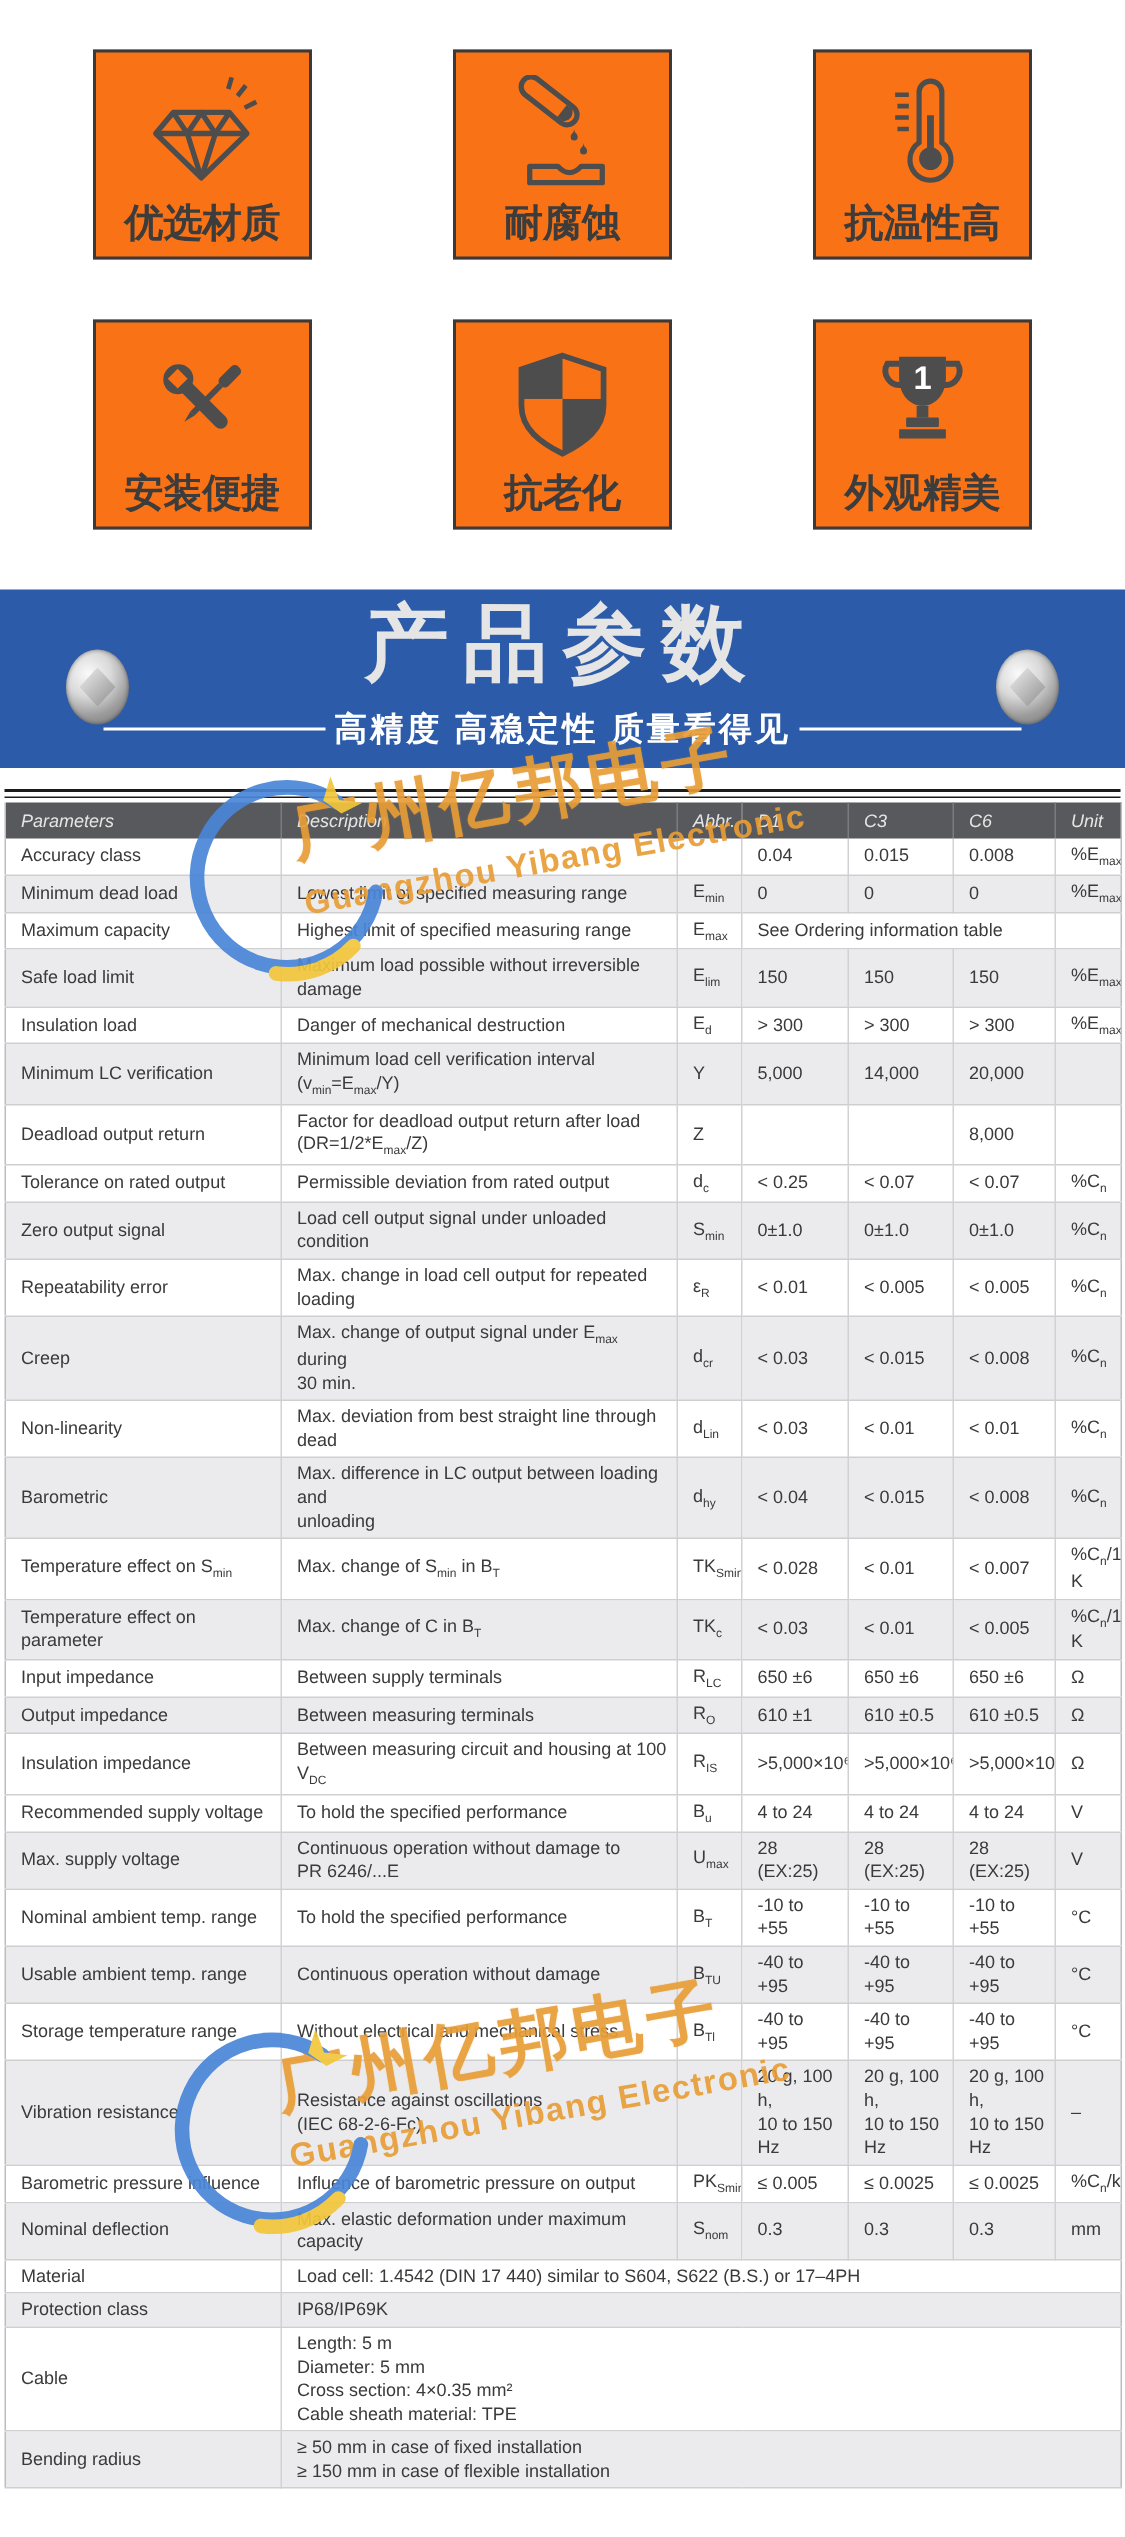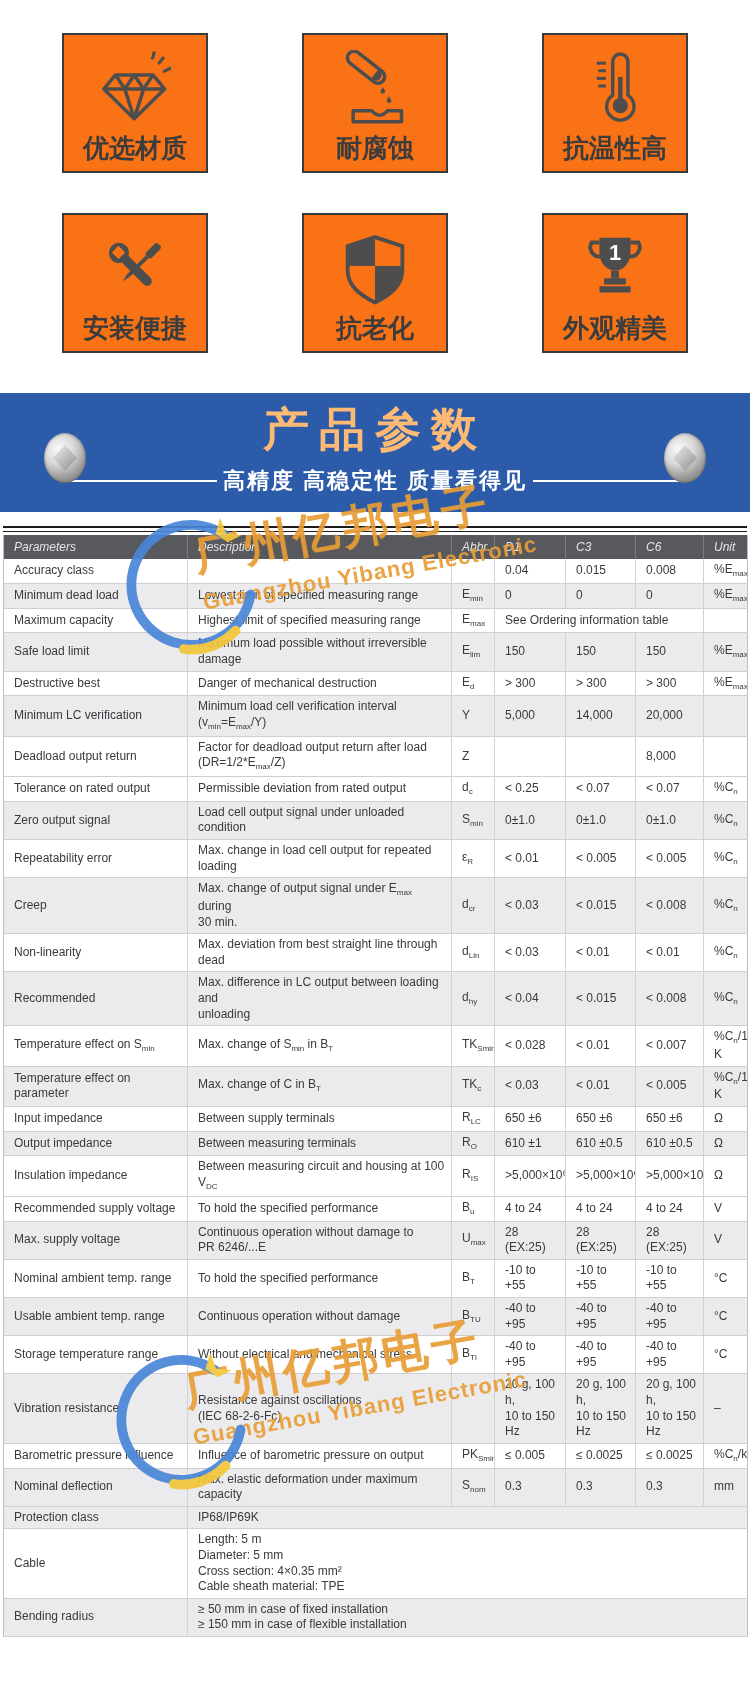--- a/index.html
+++ b/index.html
@@ -16,21 +16,21 @@
     padding-bottom:10px;box-sizing:border-box;
   }
   .feat-icon{flex:1;display:flex;align-items:center;justify-content:center;padding-top:8px;}
   .feat-icon svg{display:block;}
   .feat-label{font-size:26px;font-weight:bold;color:#3c3c3c;line-height:1;white-space:nowrap;}
   
   .banner{
     margin-top:28px;height:119px;background:#2b5ba9;position:relative;
     display:flex;flex-direction:column;align-items:center;justify-content:center;
   }
-  .banner-title{color:#fdba74;font-size:46px;font-weight:bold;letter-spacing:10px;line-height:1;margin-top:-4px;}
+  .banner-title{color:#e5e5e5;font-size:56px;font-weight:bold;letter-spacing:10px;line-height:1;margin-top:-4px;}
   .banner-sub{display:flex;align-items:center;gap:6px;margin-top:14px;}
   .banner-sub .rule{width:148px;height:2px;background:#fff;}
   .banner-sub .sub-text{color:#fff;font-size:22px;font-weight:bold;letter-spacing:2px;white-space:nowrap;}
   .screw{
     position:absolute;top:40px;width:42px;height:50px;border-radius:50%;
     background:radial-gradient(circle at 35% 32%,#fafafa 0%,#d9d9d9 35%,#9c9c9c 65%,#707070 100%);
     box-shadow:inset 0 0 3px rgba(0,0,0,.45);
   }
   .screw.left{left:44px;} .screw.right{right:44px;}
   .screw::after{
@@ -231,21 +231,21 @@
         <tr class="alt">
           <td>Safe load limit</td>
           <td>Maximum load possible without irreversible damage</td>
           <td>E<sub>lim</sub></td>
           <td>150</td>
           <td>150</td>
           <td>150</td>
           <td>%E<sub>max</sub></td>
         </tr>
         <tr>
-          <td>Destructive best</td>
+          <td>Insulation load</td>
           <td>Danger of mechanical destruction</td>
           <td>E<sub>d</sub></td>
           <td>&gt; 300</td>
           <td>&gt; 300</td>
           <td>&gt; 300</td>
           <td>%E<sub>max</sub></td>
         </tr>
         <tr class="alt">
           <td>Minimum LC verification</td>
           <td>Minimum load cell verification interval<br>(v<sub>min</sub>=E<sub>max</sub>/Y)</td>
@@ -303,21 +303,21 @@
         <tr>
           <td>Non-linearity</td>
           <td>Max. deviation from best straight line through dead</td>
           <td>d<sub>Lin</sub></td>
           <td>&lt; 0.03</td>
           <td>&lt; 0.01</td>
           <td>&lt; 0.01</td>
           <td>%C<sub>n</sub></td>
         </tr>
         <tr class="alt">
-          <td>Recommended</td>
+          <td>Barometric</td>
           <td>Max. difference in LC output between loading and<br>unloading</td>
           <td>d<sub>hy</sub></td>
           <td>&lt; 0.04</td>
           <td>&lt; 0.015</td>
           <td>&lt; 0.008</td>
           <td>%C<sub>n</sub></td>
         </tr>
         <tr>
           <td>Temperature effect on S<sub>min</sub></td>
           <td>Max. change of S<sub>min</sub> in B<sub>T</sub></td>
@@ -427,20 +427,24 @@
           <td>%C<sub>n</sub>/kPa</td>
         </tr>
         <tr class="alt">
           <td>Nominal deflection</td>
           <td>Max. elastic deformation under maximum capacity</td>
           <td>S<sub>nom</sub></td>
           <td>0.3</td>
           <td>0.3</td>
           <td>0.3</td>
           <td>mm</td>
+        </tr>
+        <tr>
+          <td>Material</td>
+          <td colspan="6">Load cell: 1.4542 (DIN 17 440) similar to S604, S622 (B.S.) or 17–4PH</td>
         </tr>
         <tr class="alt">
           <td>Protection class</td>
           <td colspan="6">IP68/IP69K</td>
         </tr>
         <tr>
           <td>Cable</td>
           <td colspan="6">Length: 5 m<br>Diameter: 5 mm<br>Cross section: 4×0.35 mm²<br>Cable sheath material: TPE</td>
         </tr>
         <tr class="alt">

